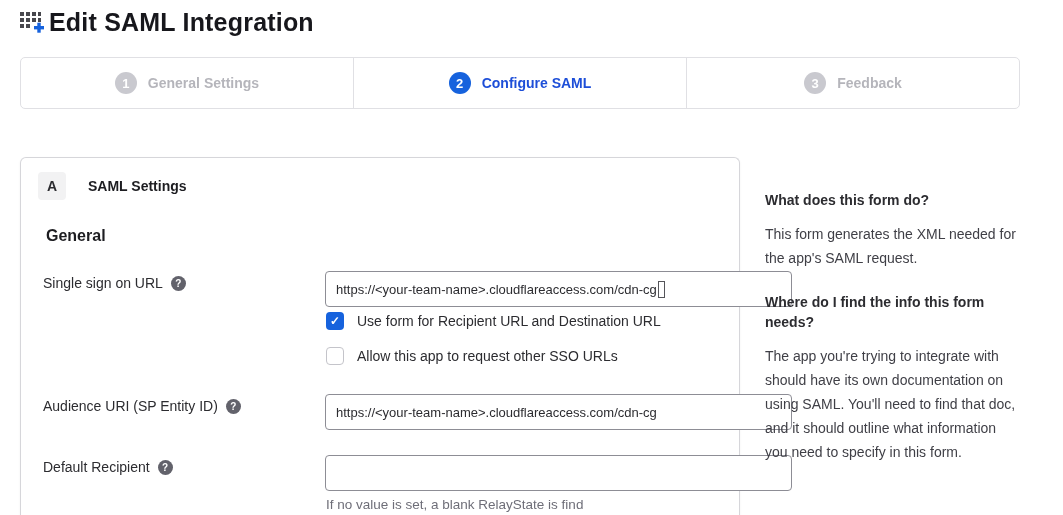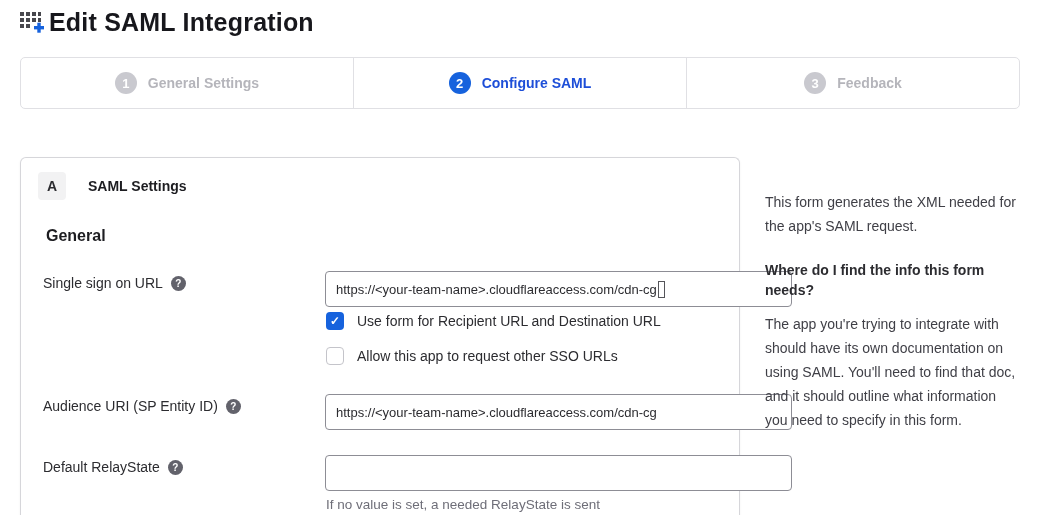--- a/index.html
+++ b/index.html
@@ -198,27 +198,28 @@
 
   <div class="field-label" style="top:240px;">
     <span>Audience URI (SP Entity ID)</span>
     <span class="help-icon">?</span>
   </div>
   <div class="text-input" style="top:236px;">
     <span>https://&lt;your-team-name&gt;.cloudflareaccess.com/cdn-cg</span>
   </div>
 
   <div class="field-label" style="top:301px;">
-    <span>Default RelayState</span>
+    <span>Default Recipient</span>
     <span class="help-icon">?</span>
   </div>
   <div class="text-input" style="top:297px;">
     <span></span>
   </div>
-  <div class="field-hint" style="top:339px;">If no value is set, a needed RelayState is sent</div>
+  <div class="field-hint" style="top:339px;">If no value is set, a blank RelayState is find</div>
 
 </div>
 
 <div class="help-sidebar">
+  <h3>What does this form do?</h3>
   <p>This form generates the XML needed for the app's SAML request.</p>
   <h3>Where do I find the info this form needs?</h3>
   <p>The app you're trying to integrate with should have its own documentation on using SAML. You'll need to find that doc, and it should outline what information you need to specify in this form.</p>
 </div>
 
 </body></html>

